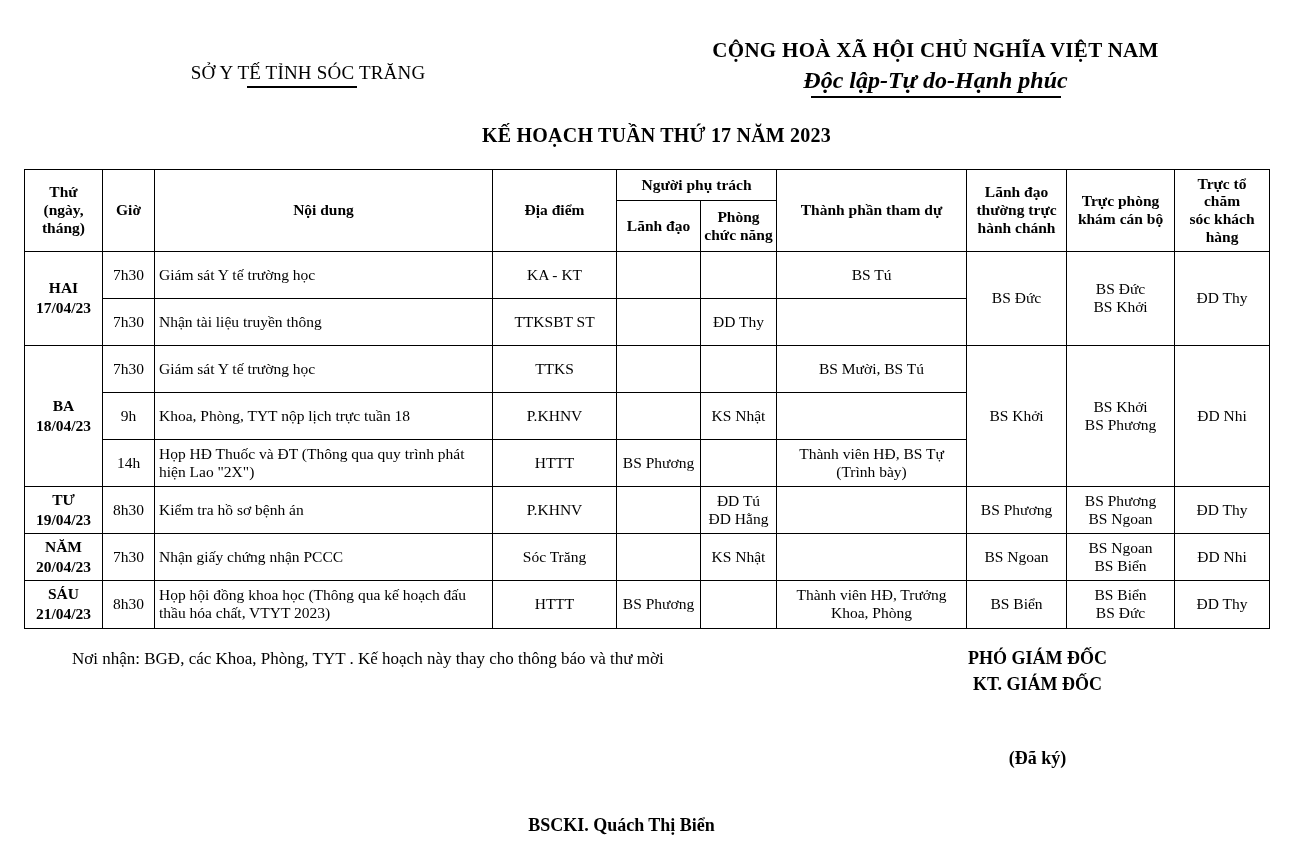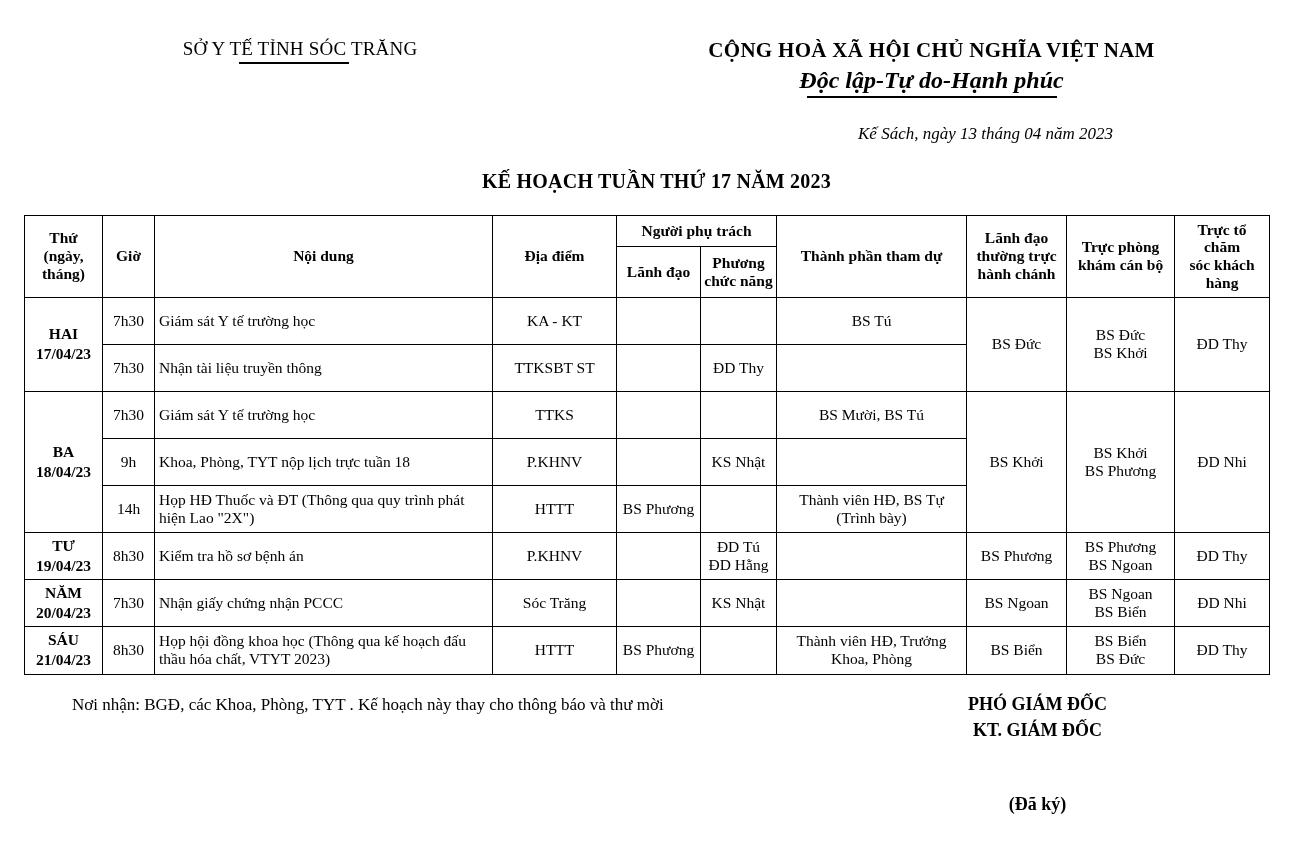--- a/index.html
+++ b/index.html
@@ -22,21 +22,22 @@
   }
   
   .header {
     display: flex;
     flex-direction: row;
     padding-top: 38px;
   }
   .header-left {
     width: 560px;
     text-align: center;
-    padding-left: 20px;
+    padding-left: 28px;
+    margin-top: 24px;
   }
   .header-right {
     flex: 1;
     text-align: center;
     padding-right: 30px;
   }
   .org-line1 {
     font-size: 19px;
     letter-spacing: .2px;
   }
@@ -161,21 +162,20 @@
       <div class="org-line1">SỞ Y TẾ TỈNH SÓC TRĂNG</div>
       <div class="org-underline"></div>
     </div>
     <div class="header-right">
       <div class="nation-line1">CỘNG HOÀ XÃ HỘI CHỦ NGHĨA VIỆT NAM</div>
       <div class="nation-line2">Độc lập-Tự do-Hạnh phúc</div>
       <div class="nation-underline"></div>
     </div>
   </div>
 
-  <div class="place-date">Kế Sách, ngày 13 tháng 04 năm 2023</div>
 
   <div class="doc-title">KẾ HOẠCH TUẦN THỨ 17  NĂM 2023</div>
 
   <div class="table-wrap">
     <table class="plan">
       <colgroup>
         <col style="width:78px">
         <col style="width:52px">
         <col style="width:338px">
         <col style="width:124px">
@@ -209,21 +209,21 @@
           </th>
           <th rowspan="2">
             <div>Trực  tổ chăm</div>
             <div>sóc khách</div>
             <div>hàng</div>
           </th>
         </tr>
         <tr>
           <th>Lãnh đạo</th>
           <th>
-            <div>Phương</div>
+            <div>Phòng</div>
             <div>chức năng</div>
           </th>
         </tr>
       </thead>
       <tbody>
 
         <tr class="row-h">
           <td class="day" rowspan="2">
             <div>HAI</div>
             <div>17/04/23</div>

